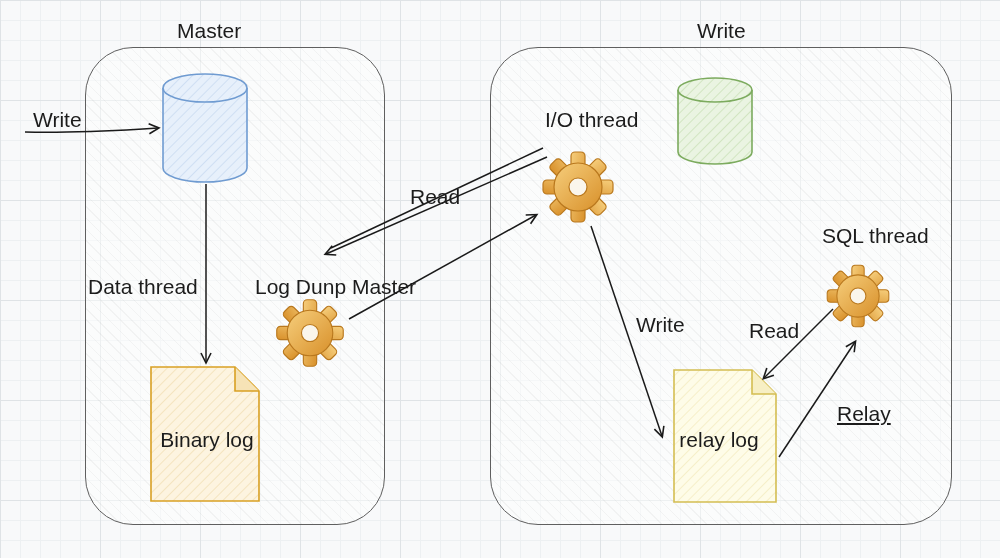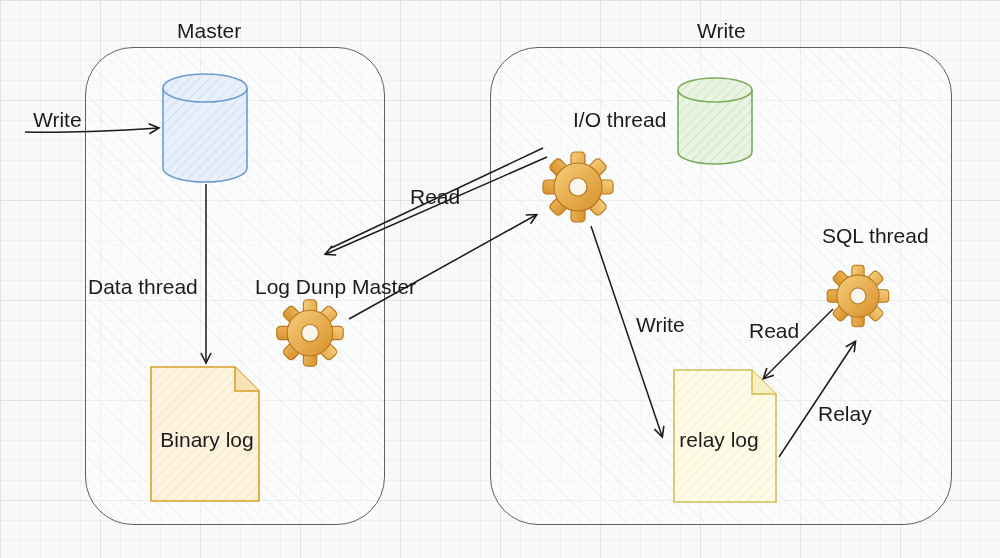--- a/index.html
+++ b/index.html
@@ -149,20 +149,20 @@
   <div class="lbl" style="left:177px; top:18px;">Master</div>
   <div class="lbl" style="left:697px; top:18px;">Write</div>
 
   <div class="lbl" style="left:33px; top:107px;">Write</div>
   <div class="lbl" style="left:88px; top:274px;">Data thread</div>
   <div class="lbl center" style="left:151px; top:427px; width:112px;">Binary log</div>
 
   <div class="lbl" style="left:255px; top:274px;">Log Dunp Master</div>
   <div class="lbl" style="left:410px; top:184px;">Read</div>
 
-  <div class="lbl" style="left:545px; top:107px;margin-left:28px;">I/O thread</div>
+  <div class="lbl" style="left:545px; top:107px;">I/O thread</div>
   <div class="lbl" style="left:822px; top:223px;text-align:right;">SQL thread</div>
   <div class="lbl" style="left:636px; top:312px;">Write</div>
   <div class="lbl" style="left:749px; top:318px;">Read</div>
-  <div class="lbl" style="left:818px; top:401px;">Relay</div>
+  <div class="lbl" style="left:837px; top:401px;text-decoration:underline;">Relay</div>
   <div class="lbl center" style="left:674px; top:427px; width:90px;">relay log</div>
 
 </div>
 
 </body></html>

